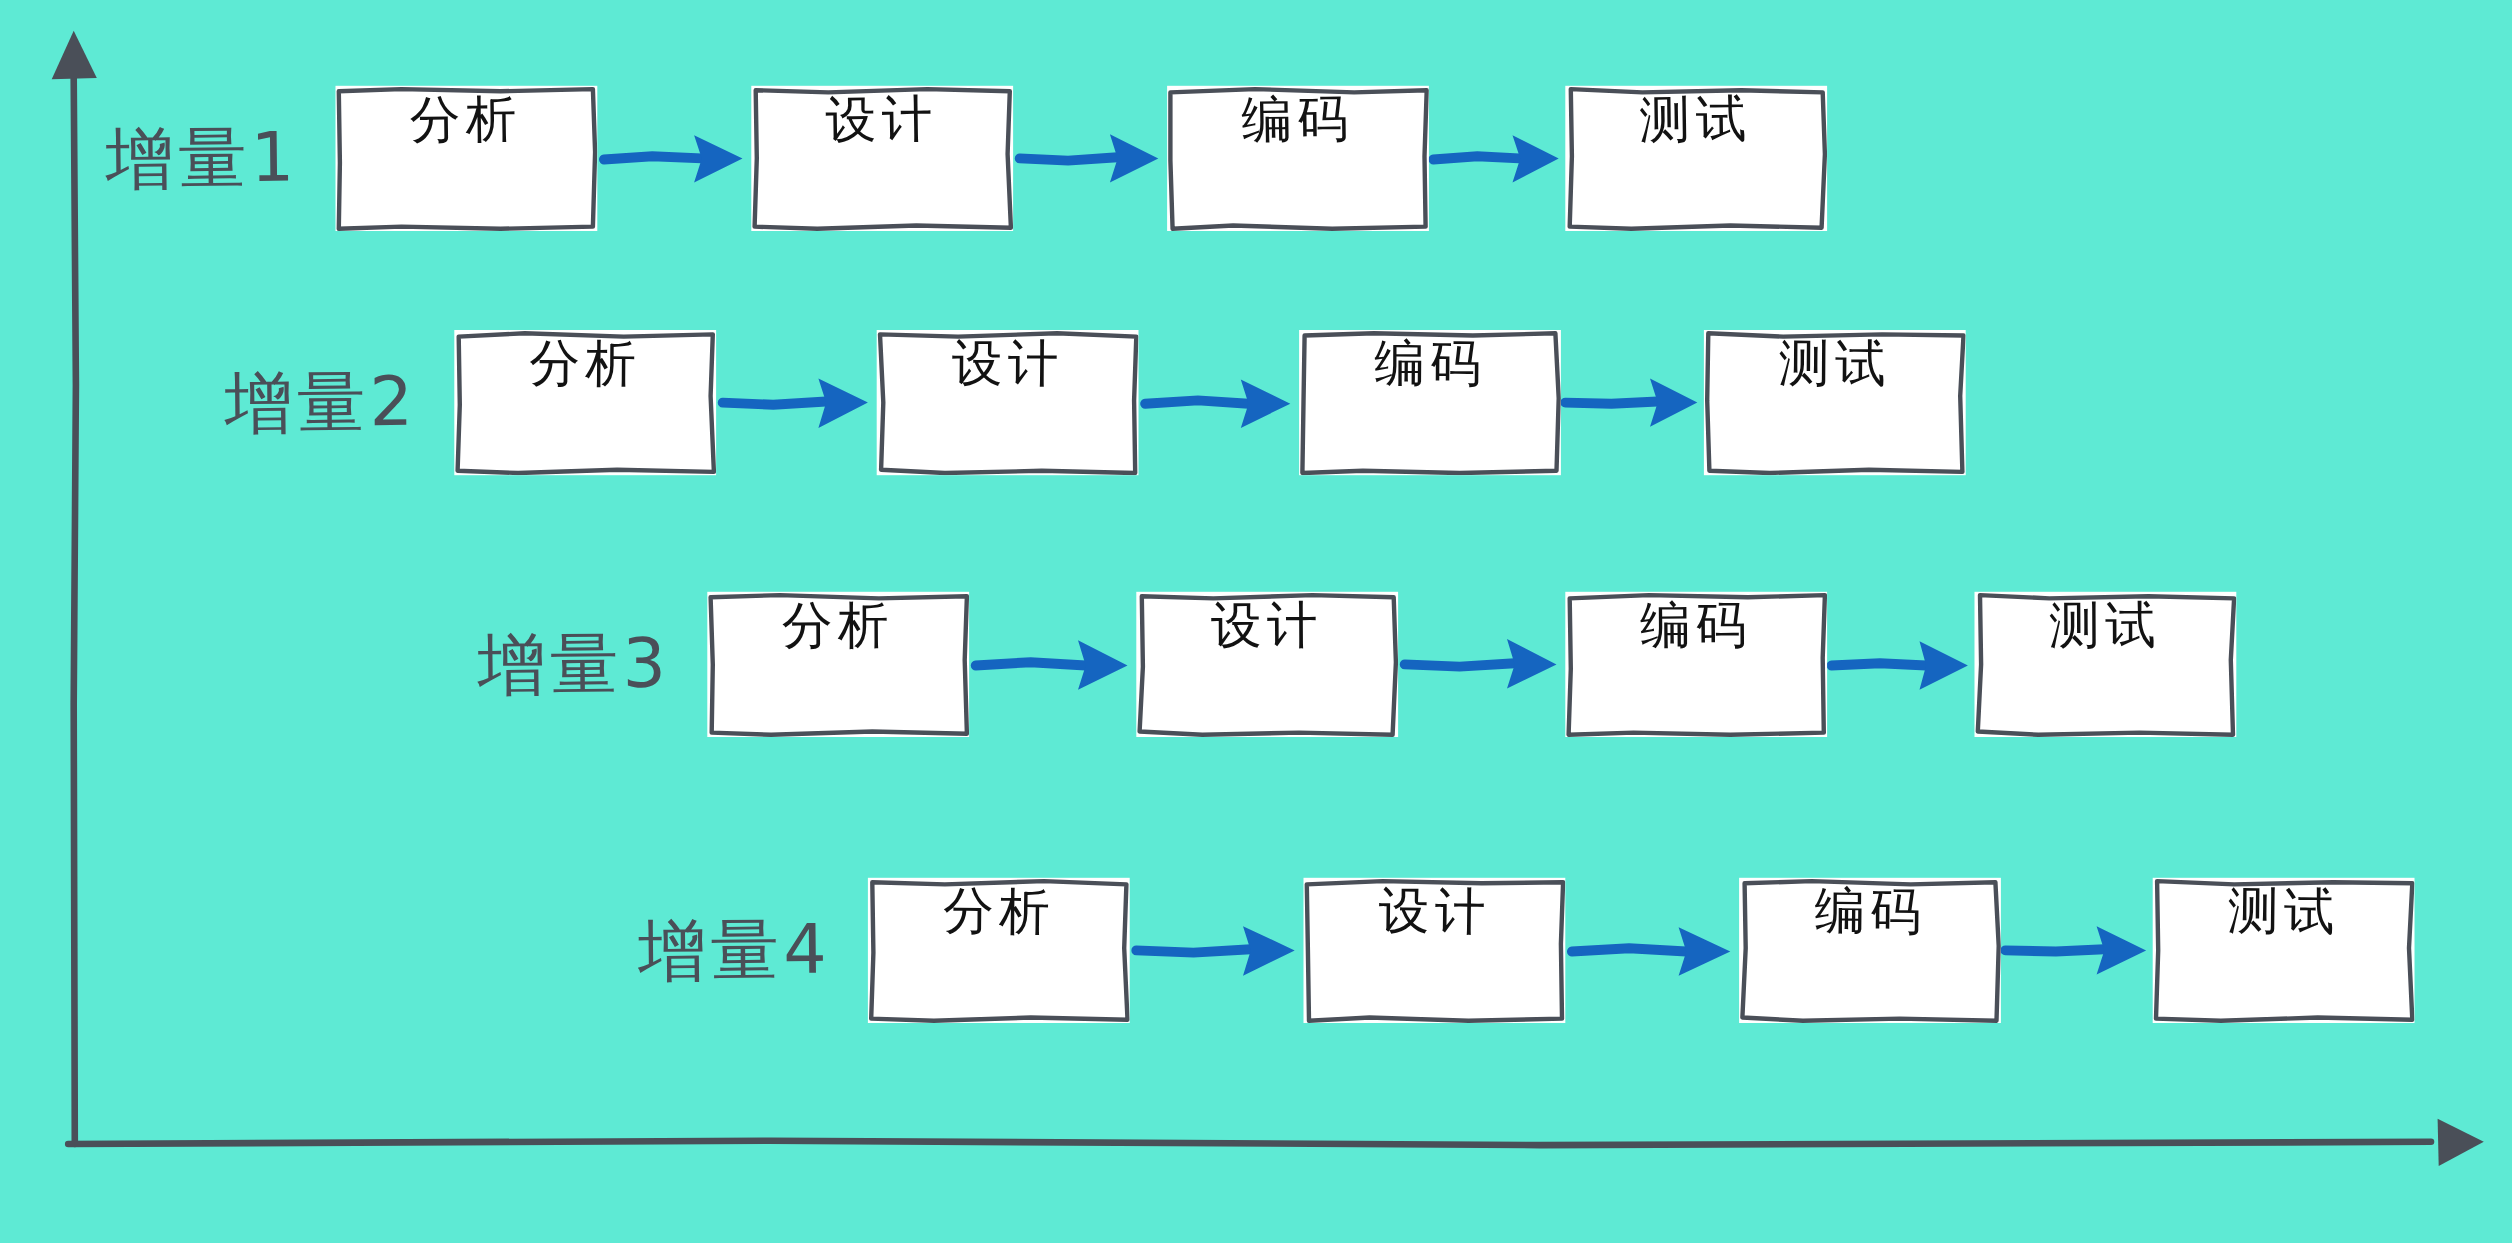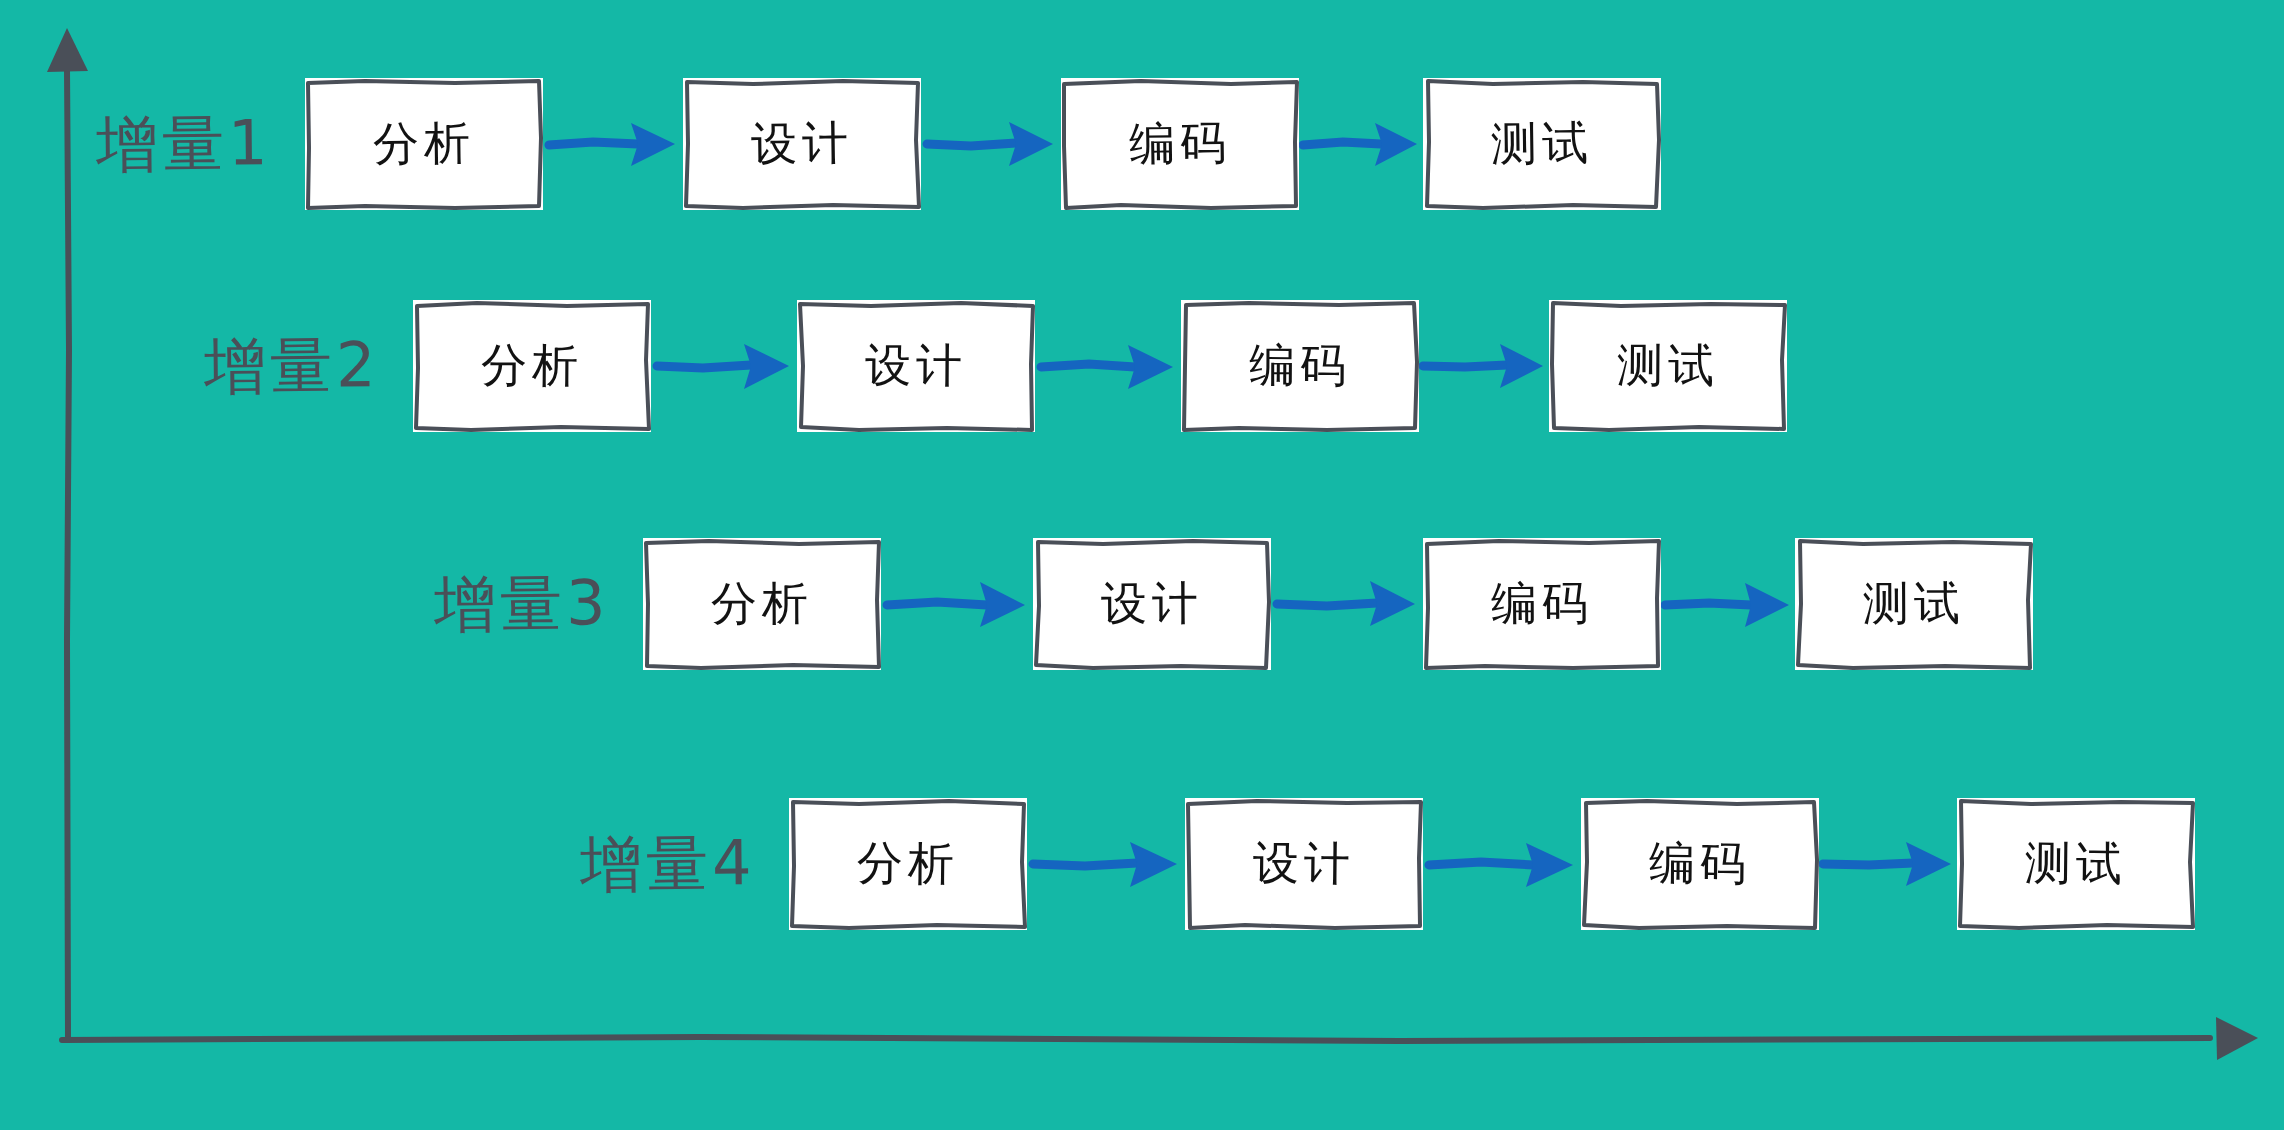--- a/index.html
+++ b/index.html
@@ -7,21 +7,21 @@
     padding: 0;
     background: #ffffff;
   }
   body {
     font-family: "DejaVu Sans", "Liberation Sans", sans-serif;
   }
   #stage {
     position: relative;
     width: 2284px;
     height: 1130px;
-    background: #14b8a6;
+    background: #5eead4;
     overflow: hidden;
   }
 
   
   #axes {
     position: absolute;
     left: 0; top: 0;
     width: 2284px;
     height: 1130px;
     pointer-events: none;
@@ -45,21 +45,20 @@
     font-family: "DejaVu Sans", "Liberation Sans", sans-serif;
     transform: rotate(-0.6deg);
   }
 
   
   .phase-box {
     position: relative;
     width: 238px;
     height: 132px;
     display: flex;
-    align-items: center;
     justify-content: center;
     background: #ffffff;
     box-sizing: border-box;
   }
   .phase-box .sketch-frame {
     position: absolute;
     left: 0; top: 0;
     width: 100%;
     height: 100%;
     pointer-events: none;

